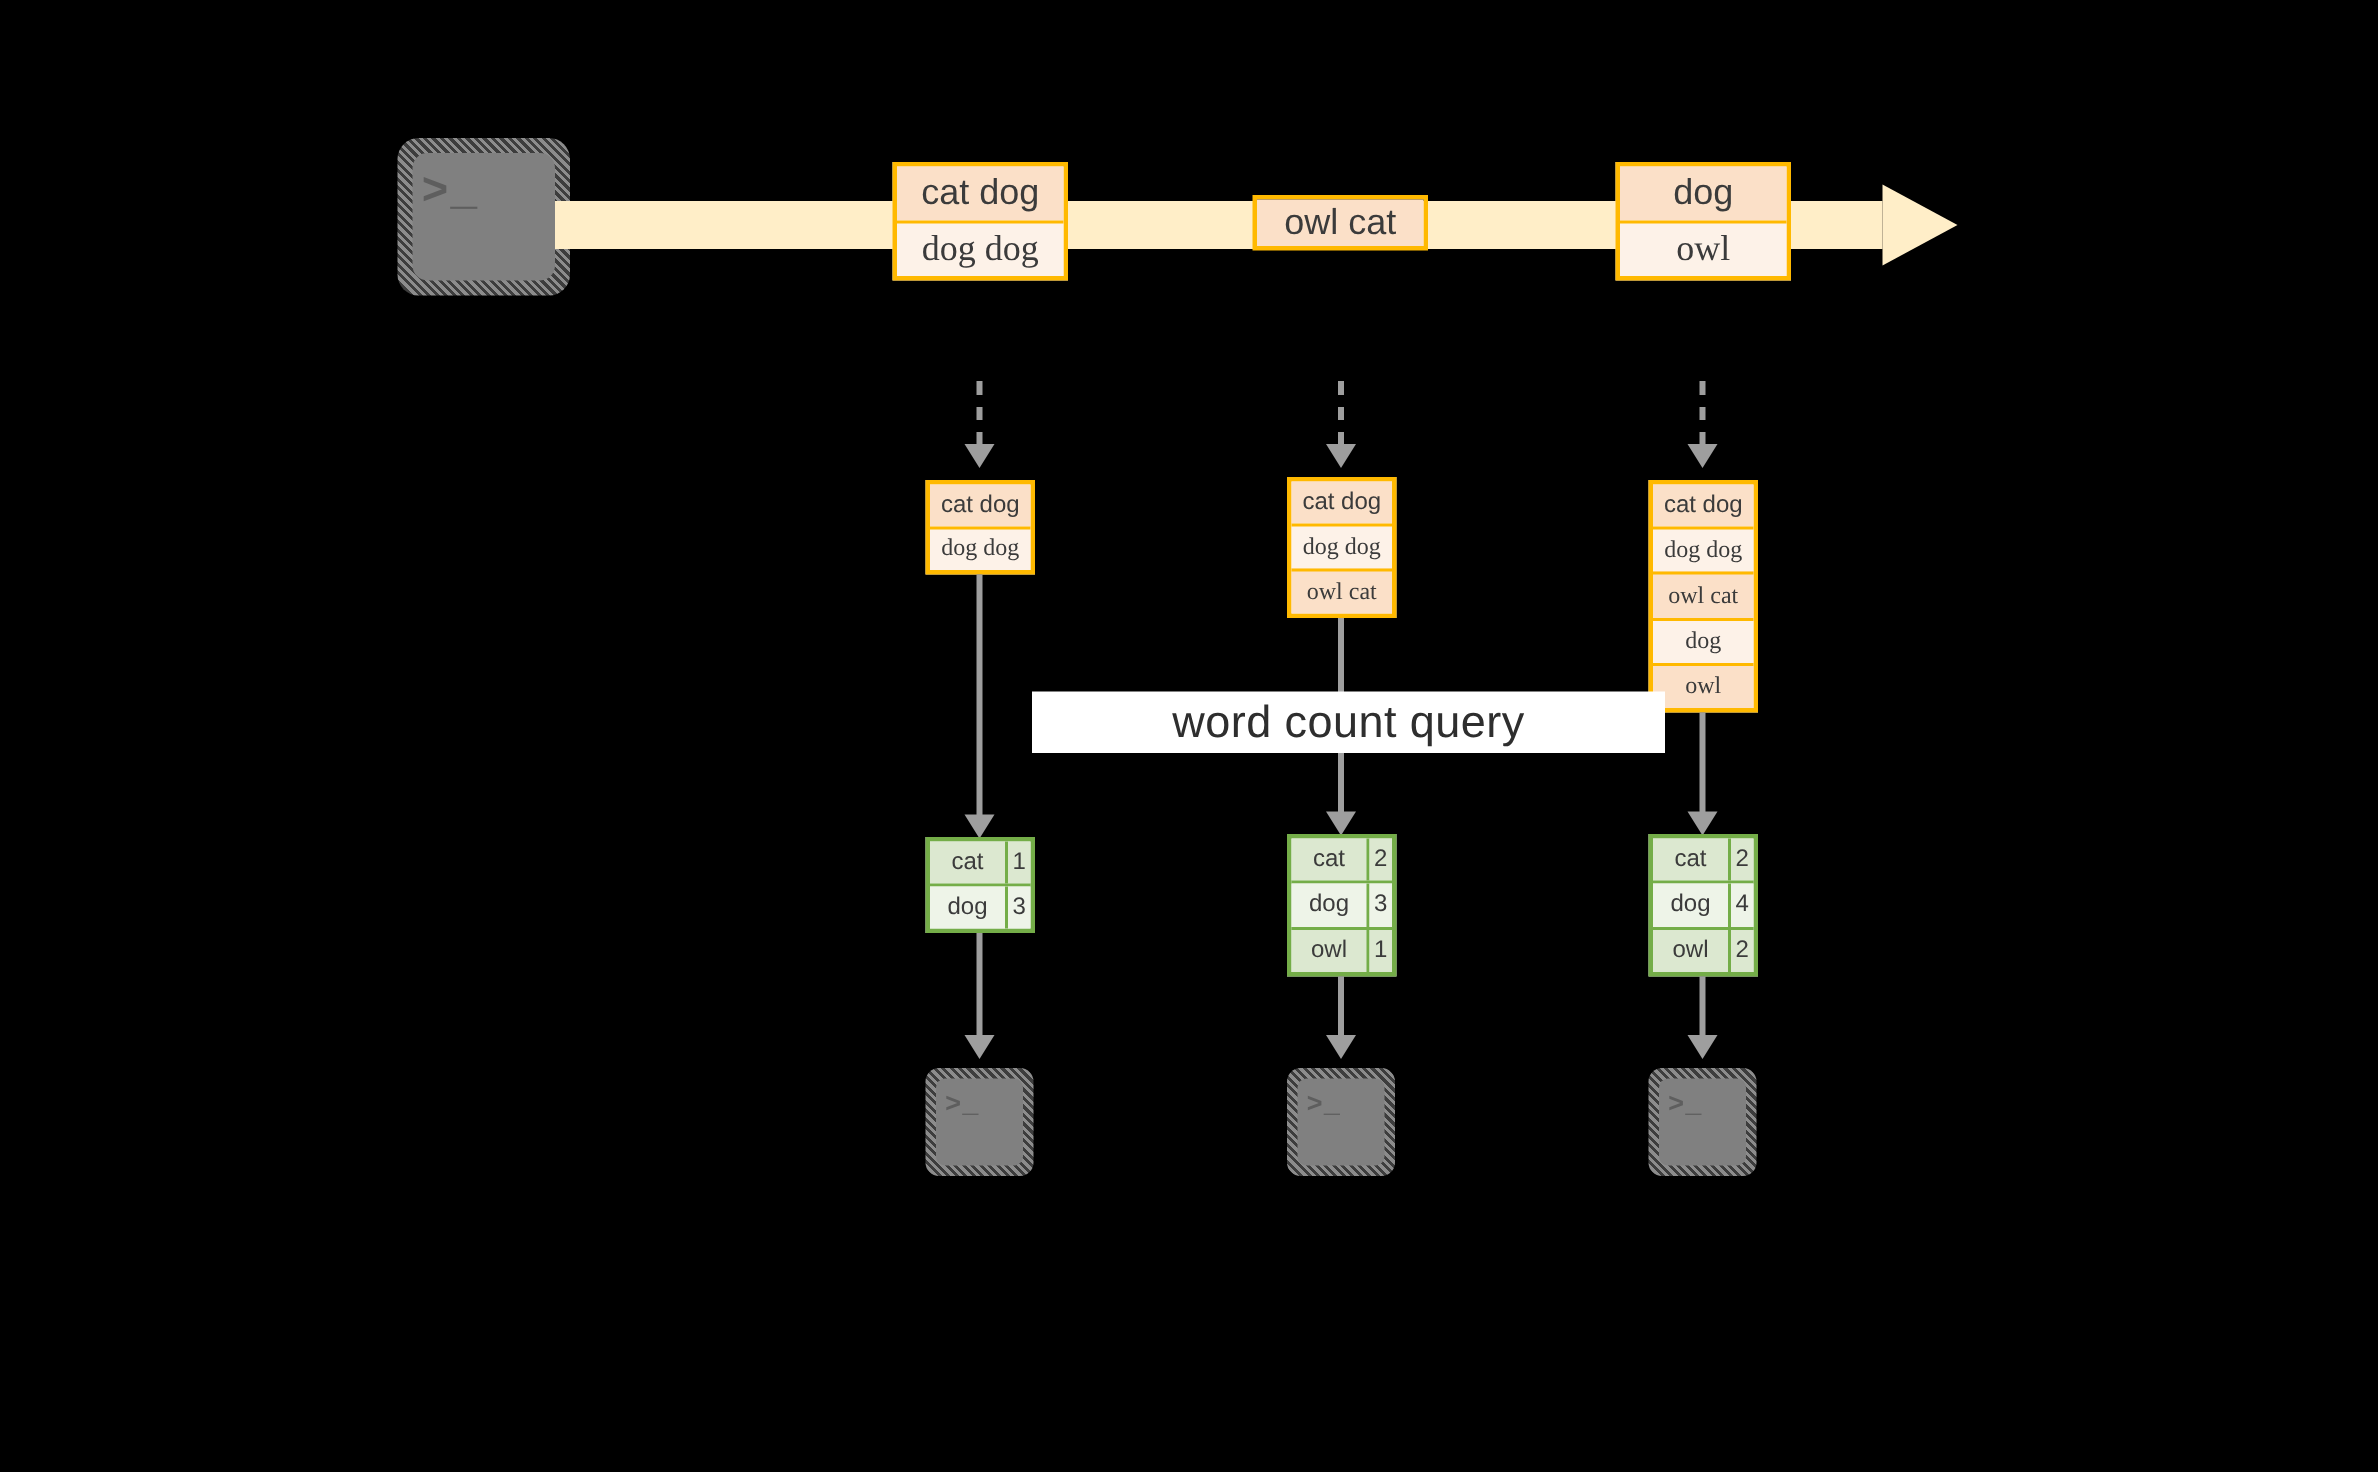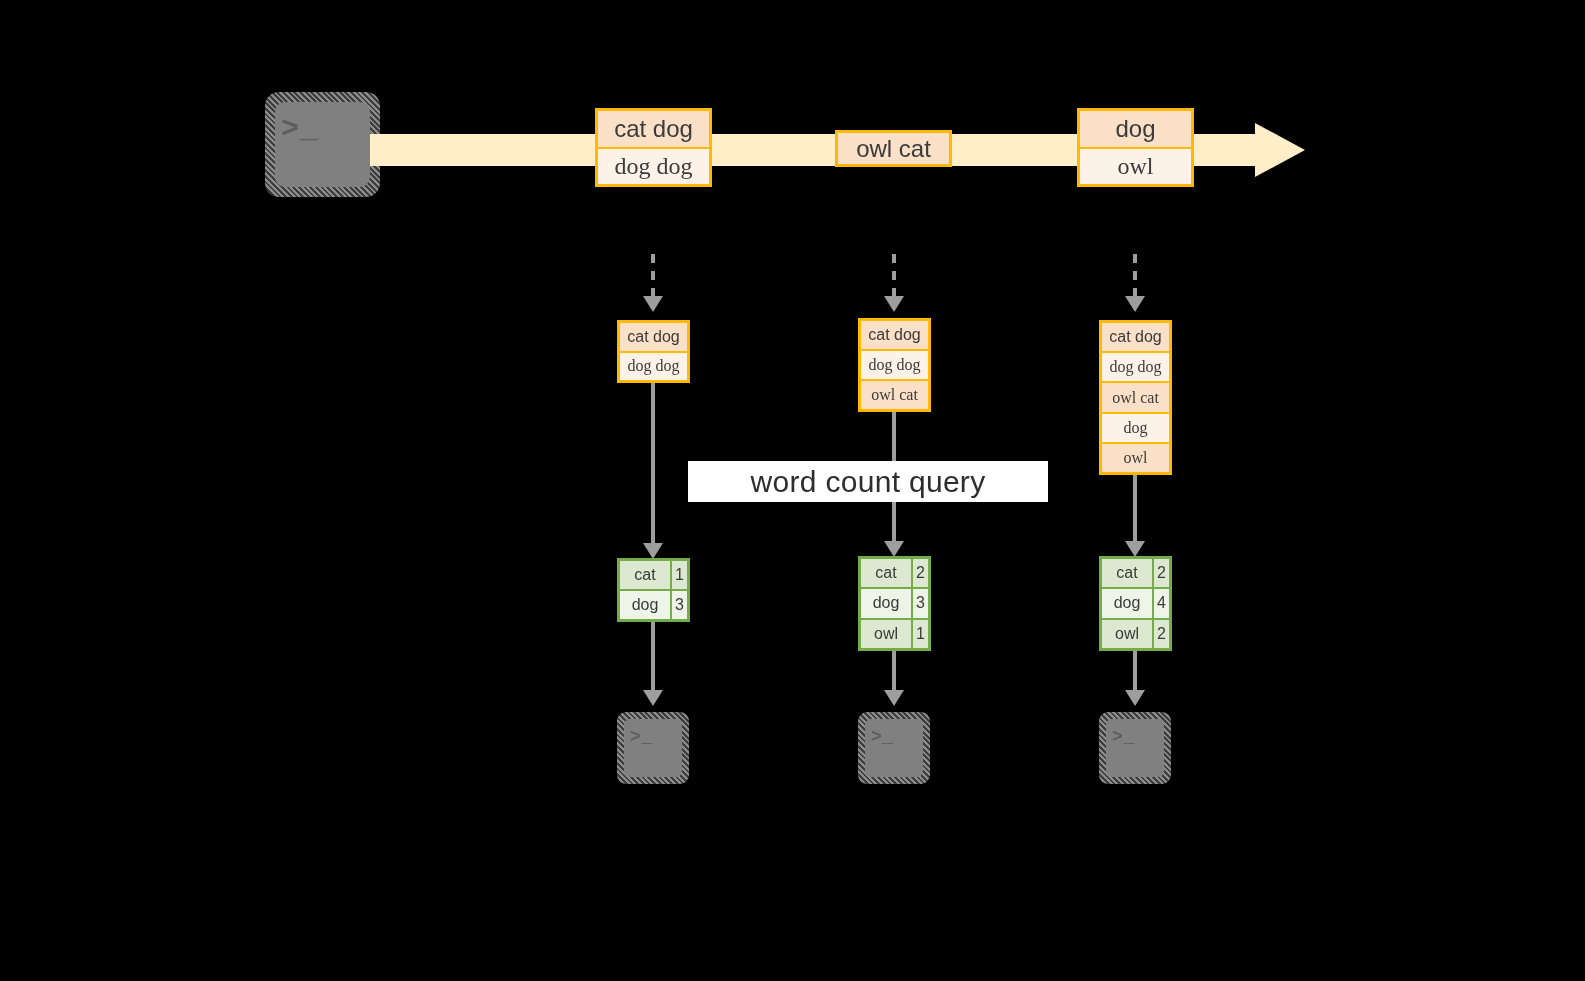--- a/index.html
+++ b/index.html
@@ -290,17 +290,17 @@
 
   <div class="vline" style="left:1133px; top:651px; height:41px;"></div>
   <div class="vhead" style="left:1125px; top:690px;"></div>
 
   <div class="term term-small" style="left:1099px; top:712px; width:72px; height:72px;">
     <div class="hatch"></div>
     <div class="face"></div>
     <div class="glyph">&gt;_</div>
   </div>
 
-  <div id="query-band" style="left:688px; top:461px; width:360px; height:41px;">
+  <div id="query-band" style="left:688px; top:461px; width:422px; height:41px;">
     <span id="query-label">word count query</span>
   </div>
 
 </div>
 
 </body></html>

